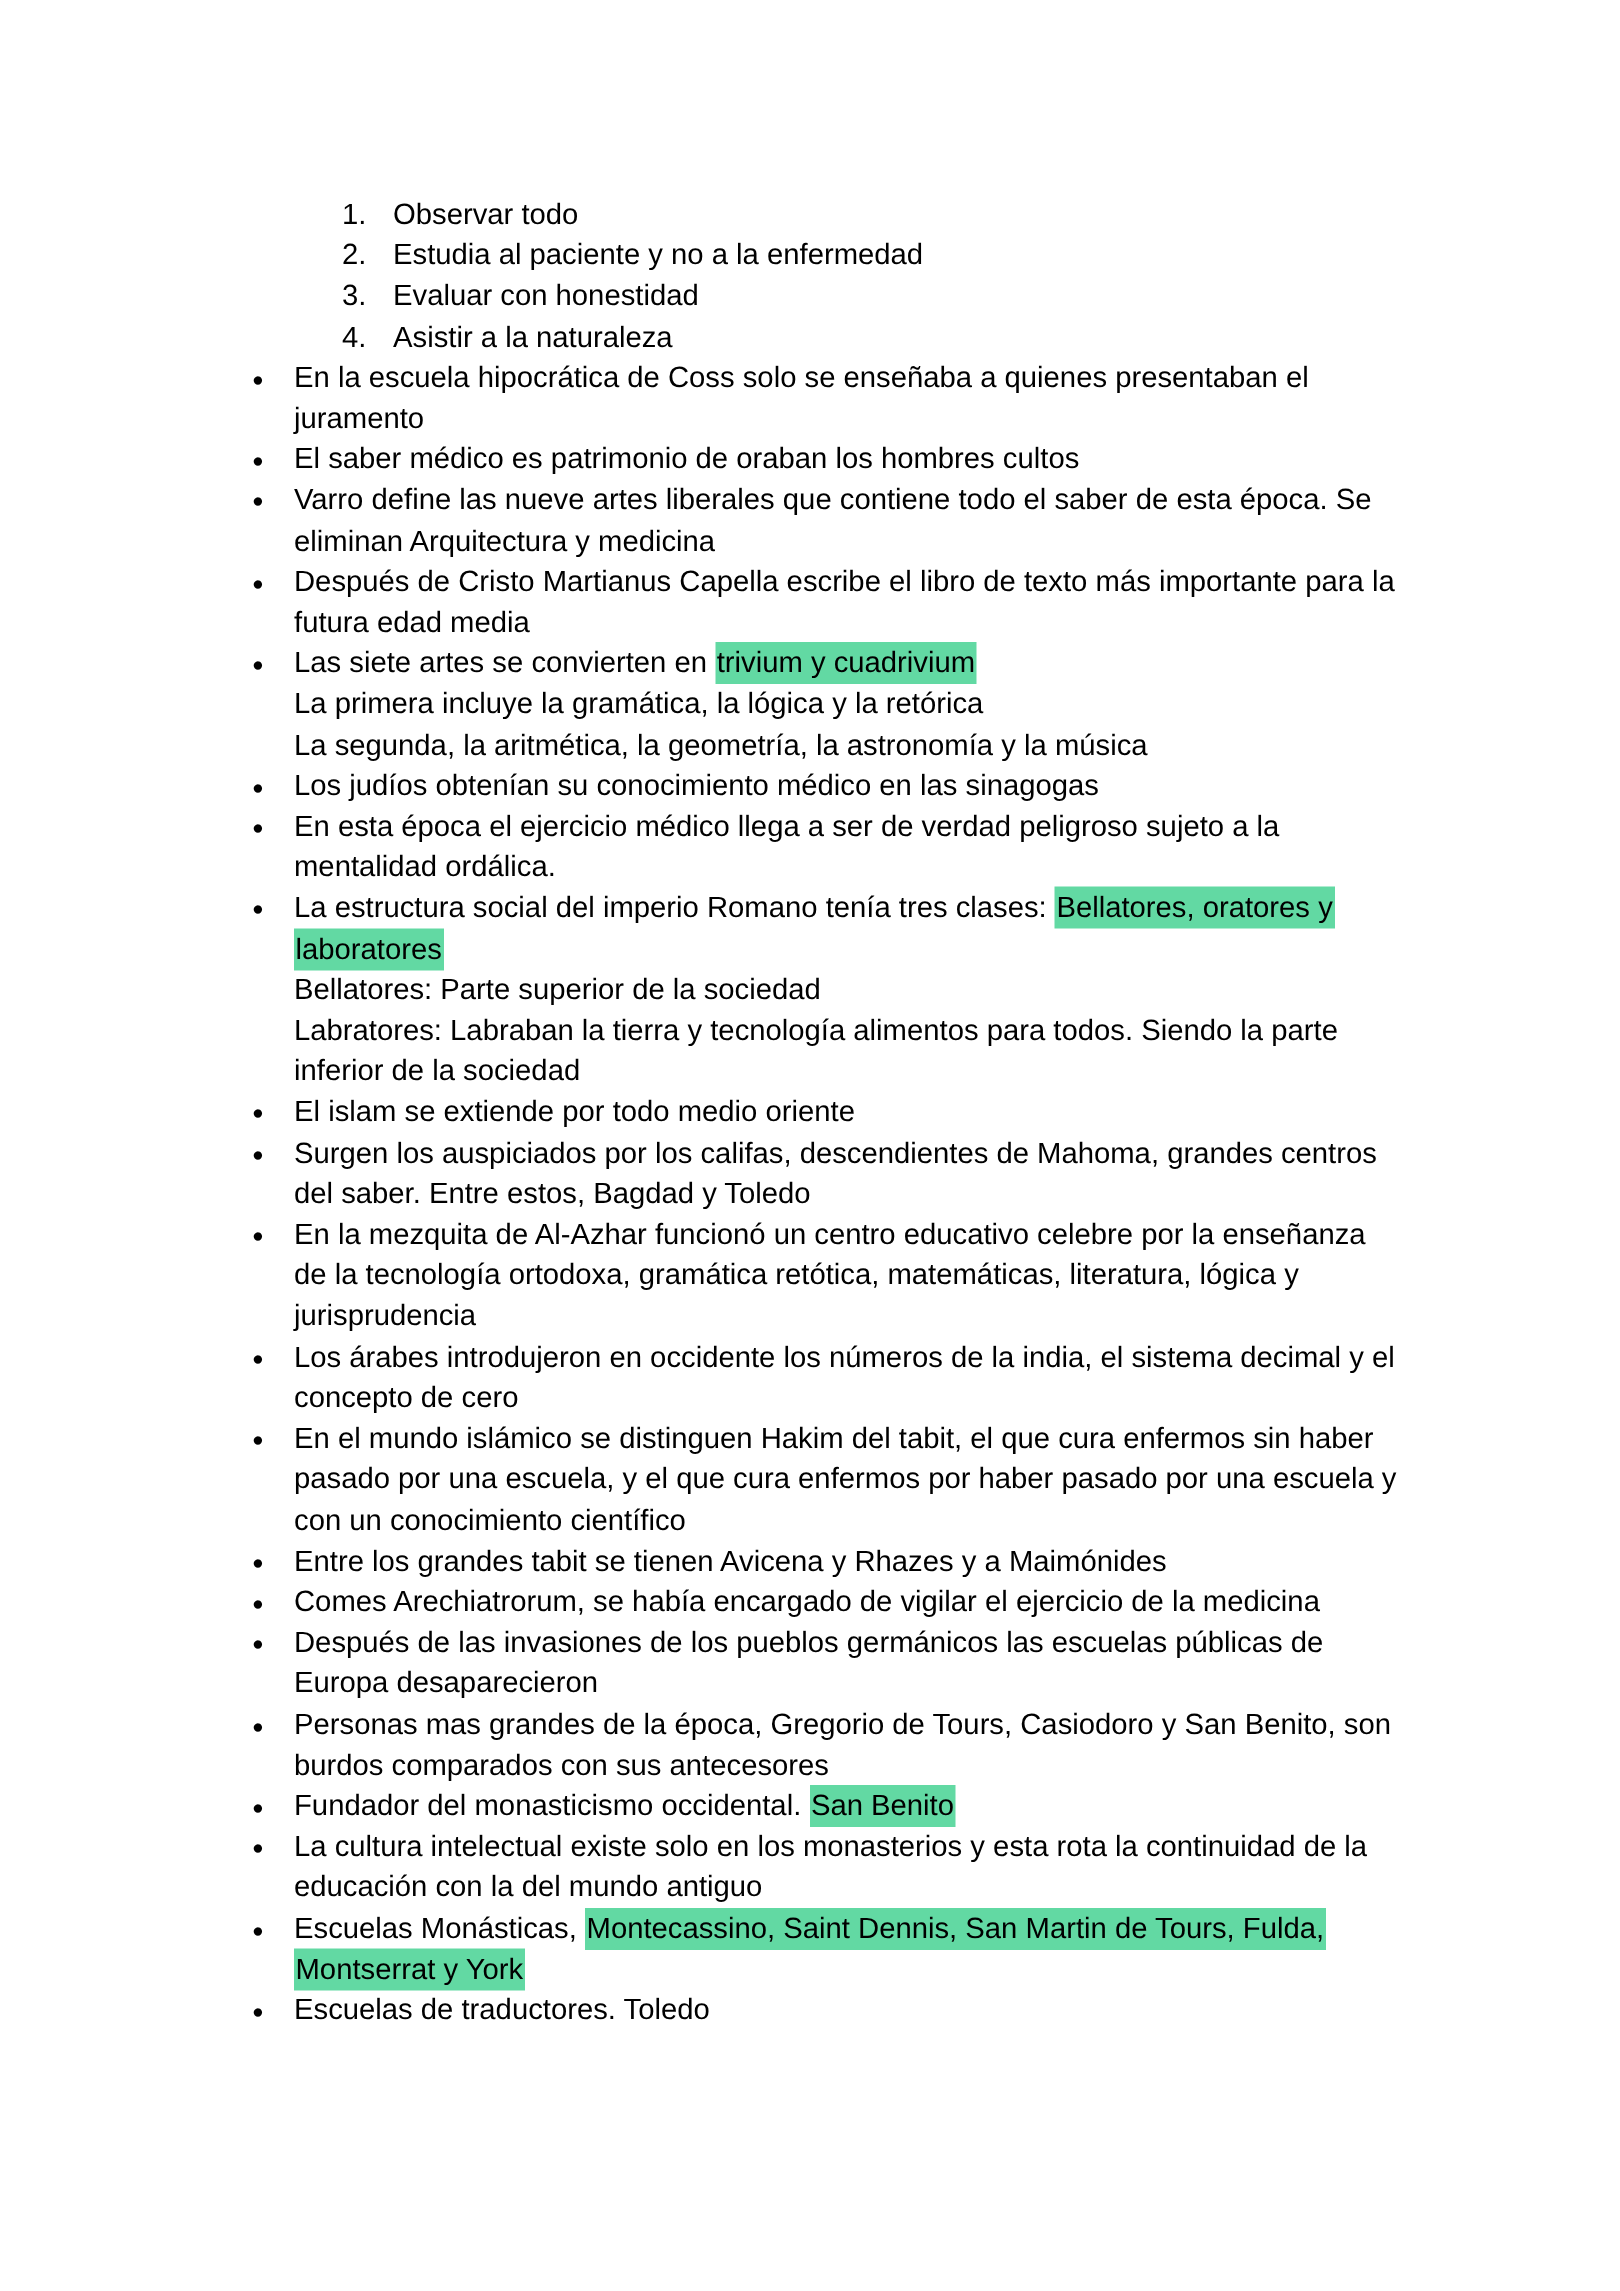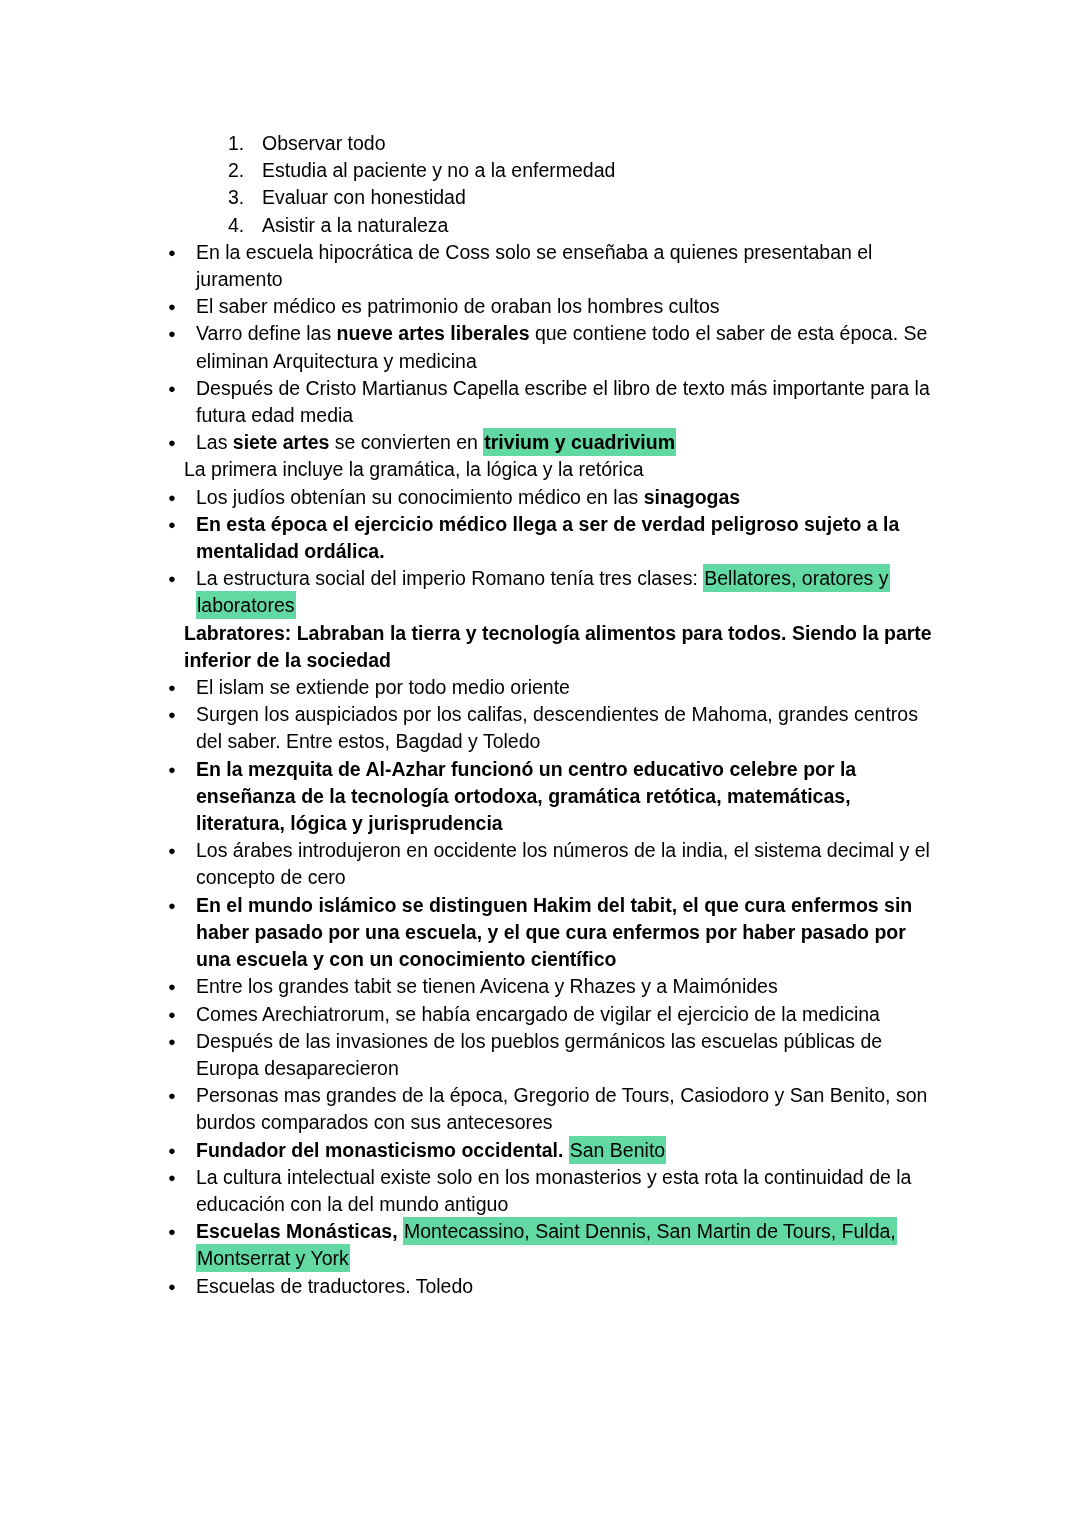--- a/index.html
+++ b/index.html
@@ -36,28 +36,28 @@
     line-height: 27.2px;
   }
   .item.numbered {
     margin-left: 60px;
   }
   .item.numbered .marker {
     flex: 0 0 34px;
     font-size: 19.5px;
   }
   .item.plain {
-    margin-left: 16px;
+    margin-left: 28px;
   }
   .content {
     flex: 1 1 auto;
     min-width: 0;
   }
   .bold {
-    font-weight: bold;
+    font-weight: normal;
   }
   .highlight {
     background-color: var(--hl, #62d9a3);
     padding: 3px 1px;
     -webkit-box-decoration-break: clone;
     box-decoration-break: clone;
   }
 </style>
 </head>
 <body>
@@ -96,31 +96,37 @@
         <span class="marker">●</span>
         <span class="content"><span>Después de Cristo Martianus Capella escribe el libro de texto más importante para la futura edad media</span></span>
       </div>
       <div class="item bullet">
         <span class="marker">●</span>
         <span class="content"><span>Las </span><span class="bold">siete artes</span><span> se convierten en </span><span class="bold highlight">trivium y cuadrivium</span></span>
       </div>
       <div class="item plain">
         <span class="content"><span>La primera incluye la gramática, la lógica y la retórica</span></span>
       </div>
+      <div class="item plain">
+        <span class="content"><span>La segunda, la aritmética, la geometría, la astronomía y la música</span></span>
+      </div>
       <div class="item bullet">
         <span class="marker">●</span>
         <span class="content"><span>Los judíos obtenían su conocimiento médico en las </span><span class="bold">sinagogas</span></span>
       </div>
       <div class="item bullet">
         <span class="marker">●</span>
         <span class="content"><span class="bold">En esta época el ejercicio médico llega a ser de verdad peligroso sujeto a la mentalidad ordálica.</span></span>
       </div>
       <div class="item bullet">
         <span class="marker">●</span>
         <span class="content"><span>La estructura social del imperio Romano tenía tres clases: </span><span class="highlight">Bellatores, oratores y laboratores</span></span>
+      </div>
+      <div class="item plain">
+        <span class="content"><span class="bold">Bellatores: Parte superior de la sociedad</span></span>
       </div>
       <div class="item plain">
         <span class="content"><span class="bold">Labratores: Labraban la tierra y tecnología alimentos para todos. Siendo la parte inferior de la sociedad</span></span>
       </div>
       <div class="item bullet">
         <span class="marker">●</span>
         <span class="content"><span>El islam se extiende por todo medio oriente</span></span>
       </div>
       <div class="item bullet">
         <span class="marker">●</span>

